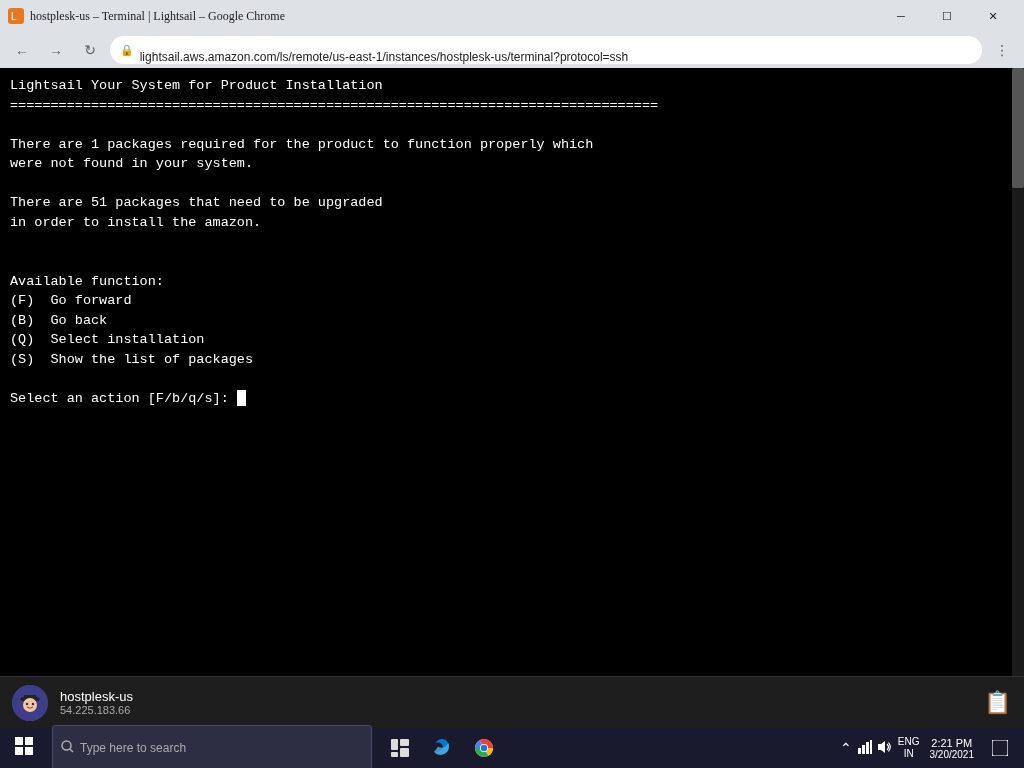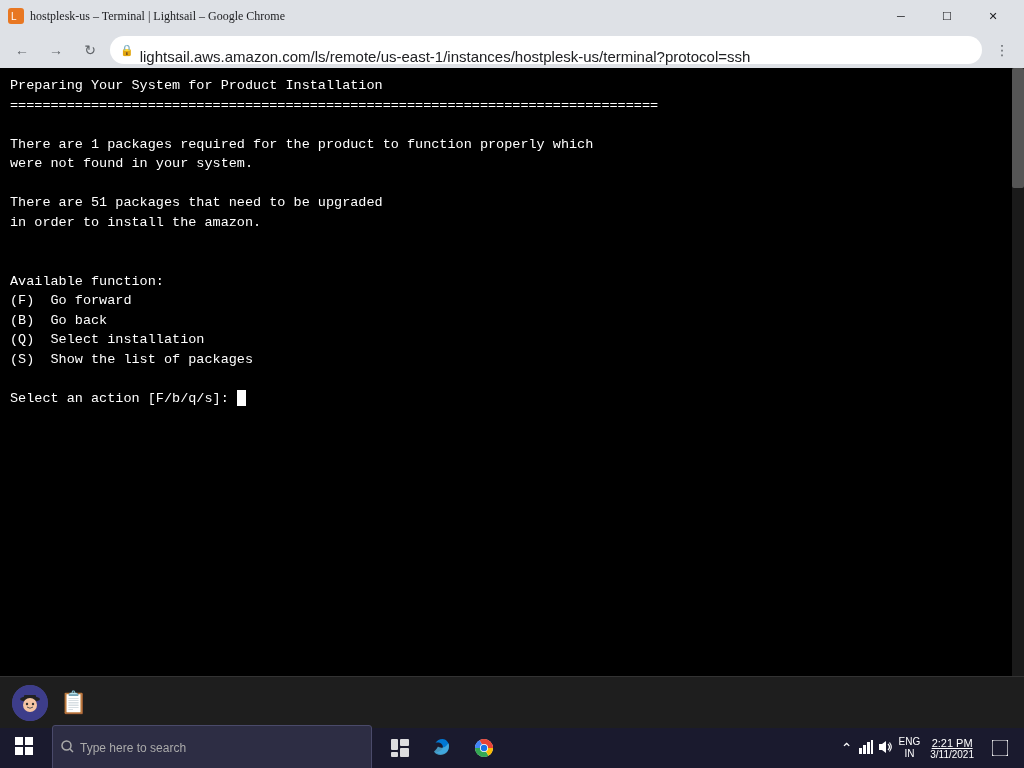--- a/index.html
+++ b/index.html
@@ -81,21 +81,21 @@
       display: flex;
       align-items: center;
       padding: 0 10px;
       gap: 6px;
     }
     .lock-icon {
       font-size: 11px;
       color: #5f6368;
     }
     .address-text {
-      font-size: 15px;
+      font-size: 12px;
       color: #202124;
       flex: 1;
       margin-top: 13px;
     }
 
     
     .terminal-container {
       flex: 1;
       background: #000;
       position: relative;
@@ -261,21 +261,21 @@
       color: #fff;
       cursor: pointer;
     }
     .clock {
       text-align: center;
       font-size: 11px;
       color: #fff;
       cursor: pointer;
       padding: 2px 6px;
     }
-    .clock-time { font-weight: 500; text-decoration: underline; }
+    .clock-time { font-weight: 500; }
     .clock-date { font-size: 10px; }
     .notifications-btn {
       width: 32px;
       height: 40px;
       display: flex;
       align-items: center;
       justify-content: center;
       cursor: pointer;
       color: #fff;
       font-size: 15px;
@@ -307,21 +307,21 @@
     <button class="nav-btn">→</button>
     <button class="nav-btn">↻</button>
     <div class="address-bar">
       <span class="lock-icon">🔒</span>
       <span class="address-text">lightsail.aws.amazon.com/ls/remote/us-east-1/instances/hostplesk-us/terminal?protocol=ssh</span>
     </div>
     <button class="nav-btn">⋮</button>
   </div>
 
   <div class="terminal-container">
-    <div class="terminal-content"><span>Preparing Your System for Product Installation</span>
+    <div class="terminal-content"><span>Lightsail Your System for Product Installation</span>
 <span>================================================================================</span>
 <span></span>
 <span>There are 1 packages required for the product to function properly which</span>
 <span>were not found in your system.</span>
 <span></span>
 <span>There are 51 packages that need to be upgraded</span>
 <span>in order to install the amazon.</span>
 <span></span>
 <span></span>
 <span>Available function:</span>
@@ -345,20 +345,24 @@
         <ellipse cx="18" cy="14" rx="10" ry="3" fill="#222"></ellipse>
         <rect x="12" y="10" width="12" height="4" rx="1" fill="#222"></rect>
 
         <circle cx="18" cy="20" r="7" fill="#f5c5a3"></circle>
 
         <circle cx="15" cy="19" r="1.2" fill="#333"></circle>
         <circle cx="21" cy="19" r="1.2" fill="#333"></circle>
 
         <path d="M15 22 Q18 24.5 21 22" stroke="#555" stroke-width="1" fill="none"></path>
       </svg>
+    </div>
+    <div class="status-info">
+      <div class="status-hostname">hostplesk-us</div>
+      <div class="status-ip">54.225.183.66</div>
     </div>
     <span class="status-icon-right">📋</span>
   </div>
 
   <div class="taskbar">
 
     <button class="taskbar-start">
       <span class="windows-logo">
         <svg width="18" height="18" viewBox="0 0 18 18">
           <rect x="0" y="0" width="8" height="8" fill="#fff"></rect>
@@ -427,21 +431,21 @@
             <path d="M10.5 2.5 Q14 7 10.5 11.5" stroke="white" stroke-width="1.2" fill="none"></path>
           </svg>
         </span>
         <div style="font-size:10px;color:#fff;text-align:center;line-height:1.2">
           <div>ENG</div>
           <div>IN</div>
         </div>
       </div>
       <div class="clock">
         <div class="clock-time">2:21 PM</div>
-        <div class="clock-date">3/11/2021</div>
+        <div class="clock-date">3/20/2021</div>
       </div>
       <div class="notifications-btn">
         <svg width="16" height="16" viewBox="0 0 16 16" fill="white">
           <rect x="0" y="0" width="16" height="16" rx="2" fill="none" stroke="white" stroke-width="1.2"></rect>
         </svg>
       </div>
     </div>
   </div>
 
 </div>

